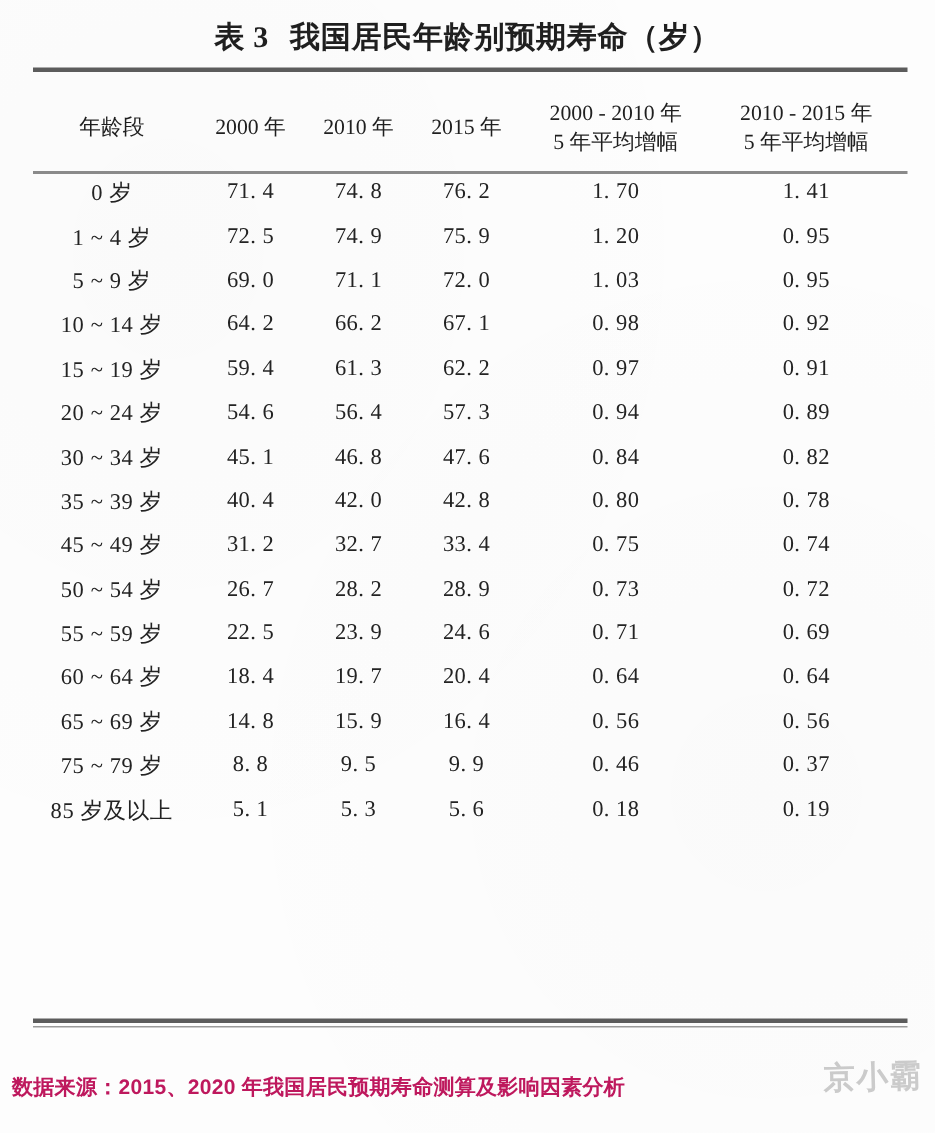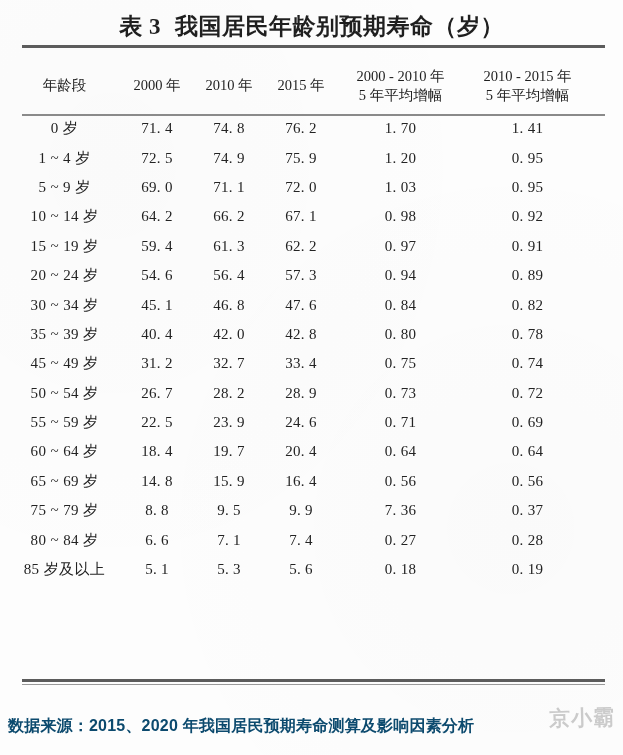--- a/index.html
+++ b/index.html
@@ -35,21 +35,21 @@
     pointer-events: none;
   }
 
   
   .table-title {
     position: absolute;
     left: 0;
     right: 0;
     top: 11px;
     text-align: center;
-    font-size: 23px;
+    font-size: 20px;
     font-weight: bold;
     letter-spacing: 0.5px;
     color: #1f1f1f;
     white-space: nowrap;
   }
   .table-title .tnum {
     margin-right: 14px;
   }
 
   
@@ -61,21 +61,21 @@
     height: 2px;
   }
   .rule-top    { top: 45px;  height: 3px; background: #5c5c5c; }
   .rule-header { top: 114px; height: 2px; background: #8a8a8a; }
   .rule-bottom { top: 679px; height: 3px; background: #5c5c5c; }
   .rule-bottom2{ top: 684px; height: 1px; background: #9a9a9a; }
 
   
   table.lifetable {
     position: absolute;
-    left: 8px;
+    left: 18px;
     top: 57px;
     width: 583px;
     border-collapse: collapse;
     font-size: 14.5px;
     color: #222;
   }
   table.lifetable th,
   table.lifetable td {
     padding: 0;
     border: none;
@@ -113,24 +113,24 @@
   
   tbody td.num {
     letter-spacing: 0.3px;
   }
 
   
   .source-note {
     position: absolute;
     left: 8px;
     top: 716px;
-    font-size: 16px;
+    font-size: 14px;
     font-family: "Liberation Sans", "DejaVu Sans", sans-serif;
     font-weight: bold;
-    color: #0c4a6e;
+    color: #be185d;
     letter-spacing: 0.2px;
     white-space: nowrap;
   }
 
   
   .watermark {
     position: absolute;
     right: 8px;
     top: 704px;
     font-size: 21px;
@@ -283,30 +283,22 @@
           <td class="num">15. 9</td>
           <td class="num">16. 4</td>
           <td class="num">0. 56</td>
           <td class="num">0. 56</td>
         </tr>
         <tr>
           <td class="age">75 ~ 79 岁</td>
           <td class="num">8. 8</td>
           <td class="num">9. 5</td>
           <td class="num">9. 9</td>
-          <td class="num">7. 36</td>
+          <td class="num">0. 46</td>
           <td class="num">0. 37</td>
-        </tr>
-        <tr>
-          <td class="age">80 ~ 84 岁</td>
-          <td class="num">6. 6</td>
-          <td class="num">7. 1</td>
-          <td class="num">7. 4</td>
-          <td class="num">0. 27</td>
-          <td class="num">0. 28</td>
         </tr>
         <tr>
           <td class="age">85 岁及以上</td>
           <td class="num">5. 1</td>
           <td class="num">5. 3</td>
           <td class="num">5. 6</td>
           <td class="num">0. 18</td>
           <td class="num">0. 19</td>
         </tr>
       </tbody>

